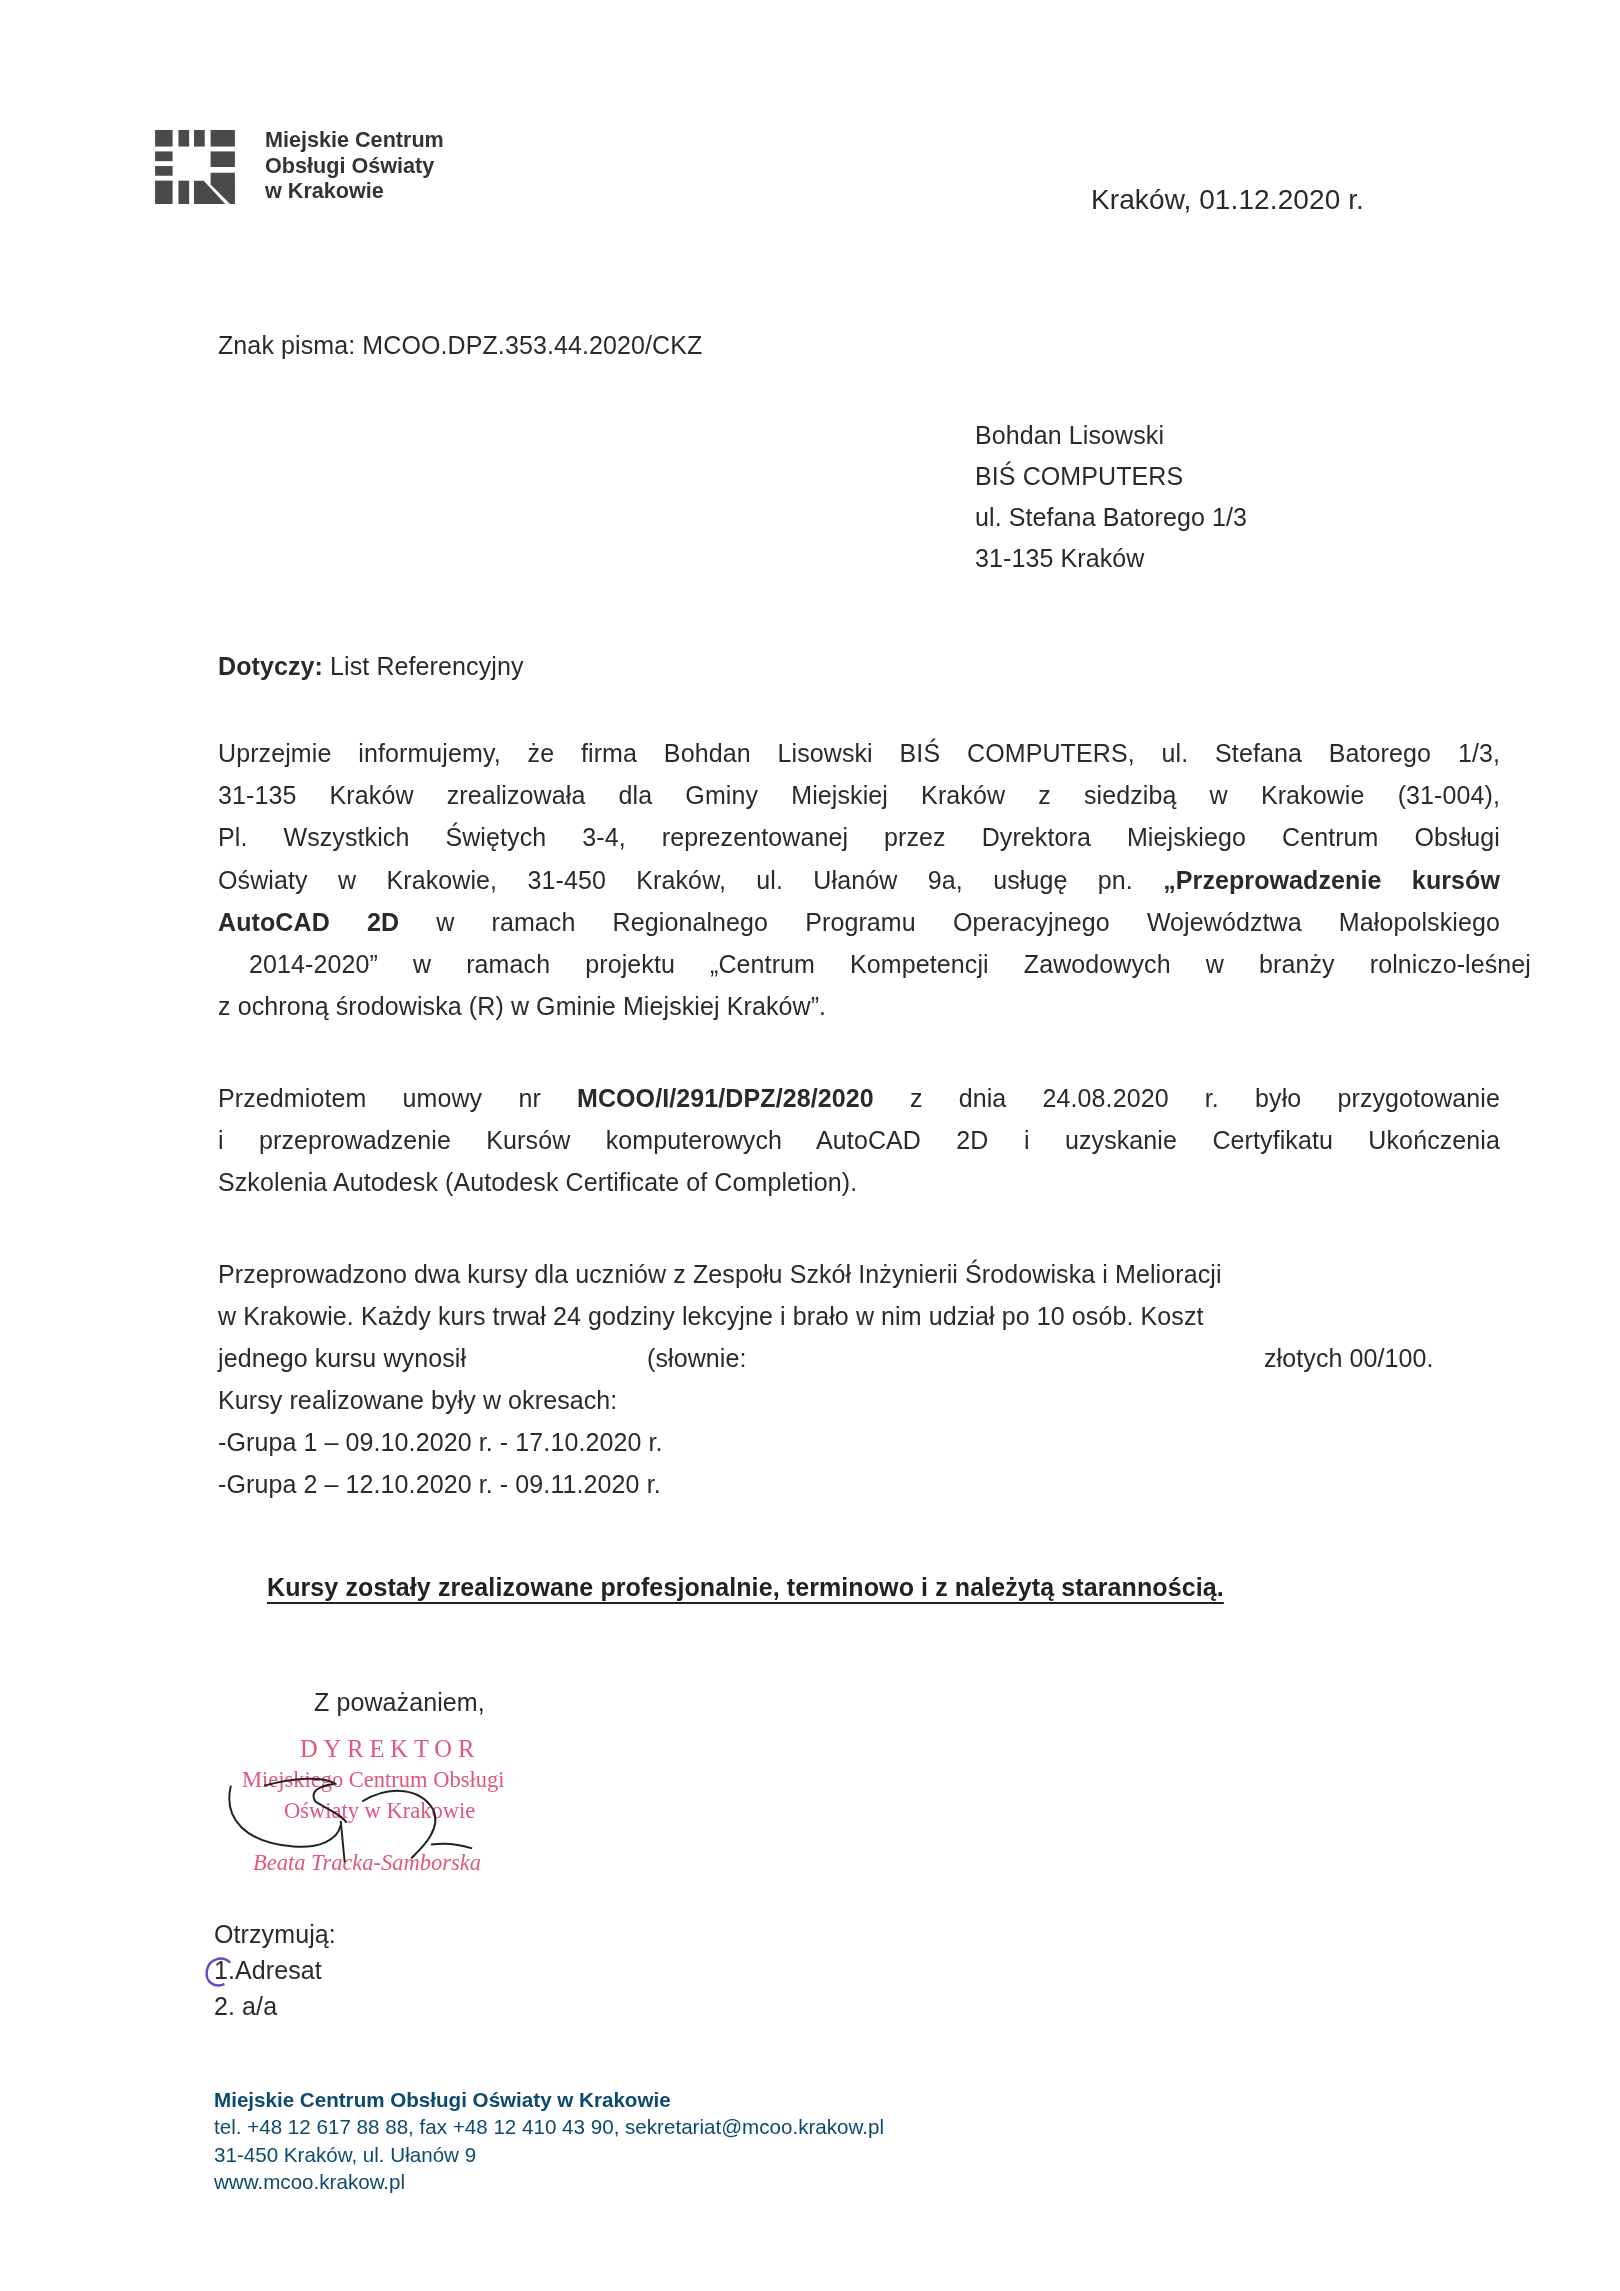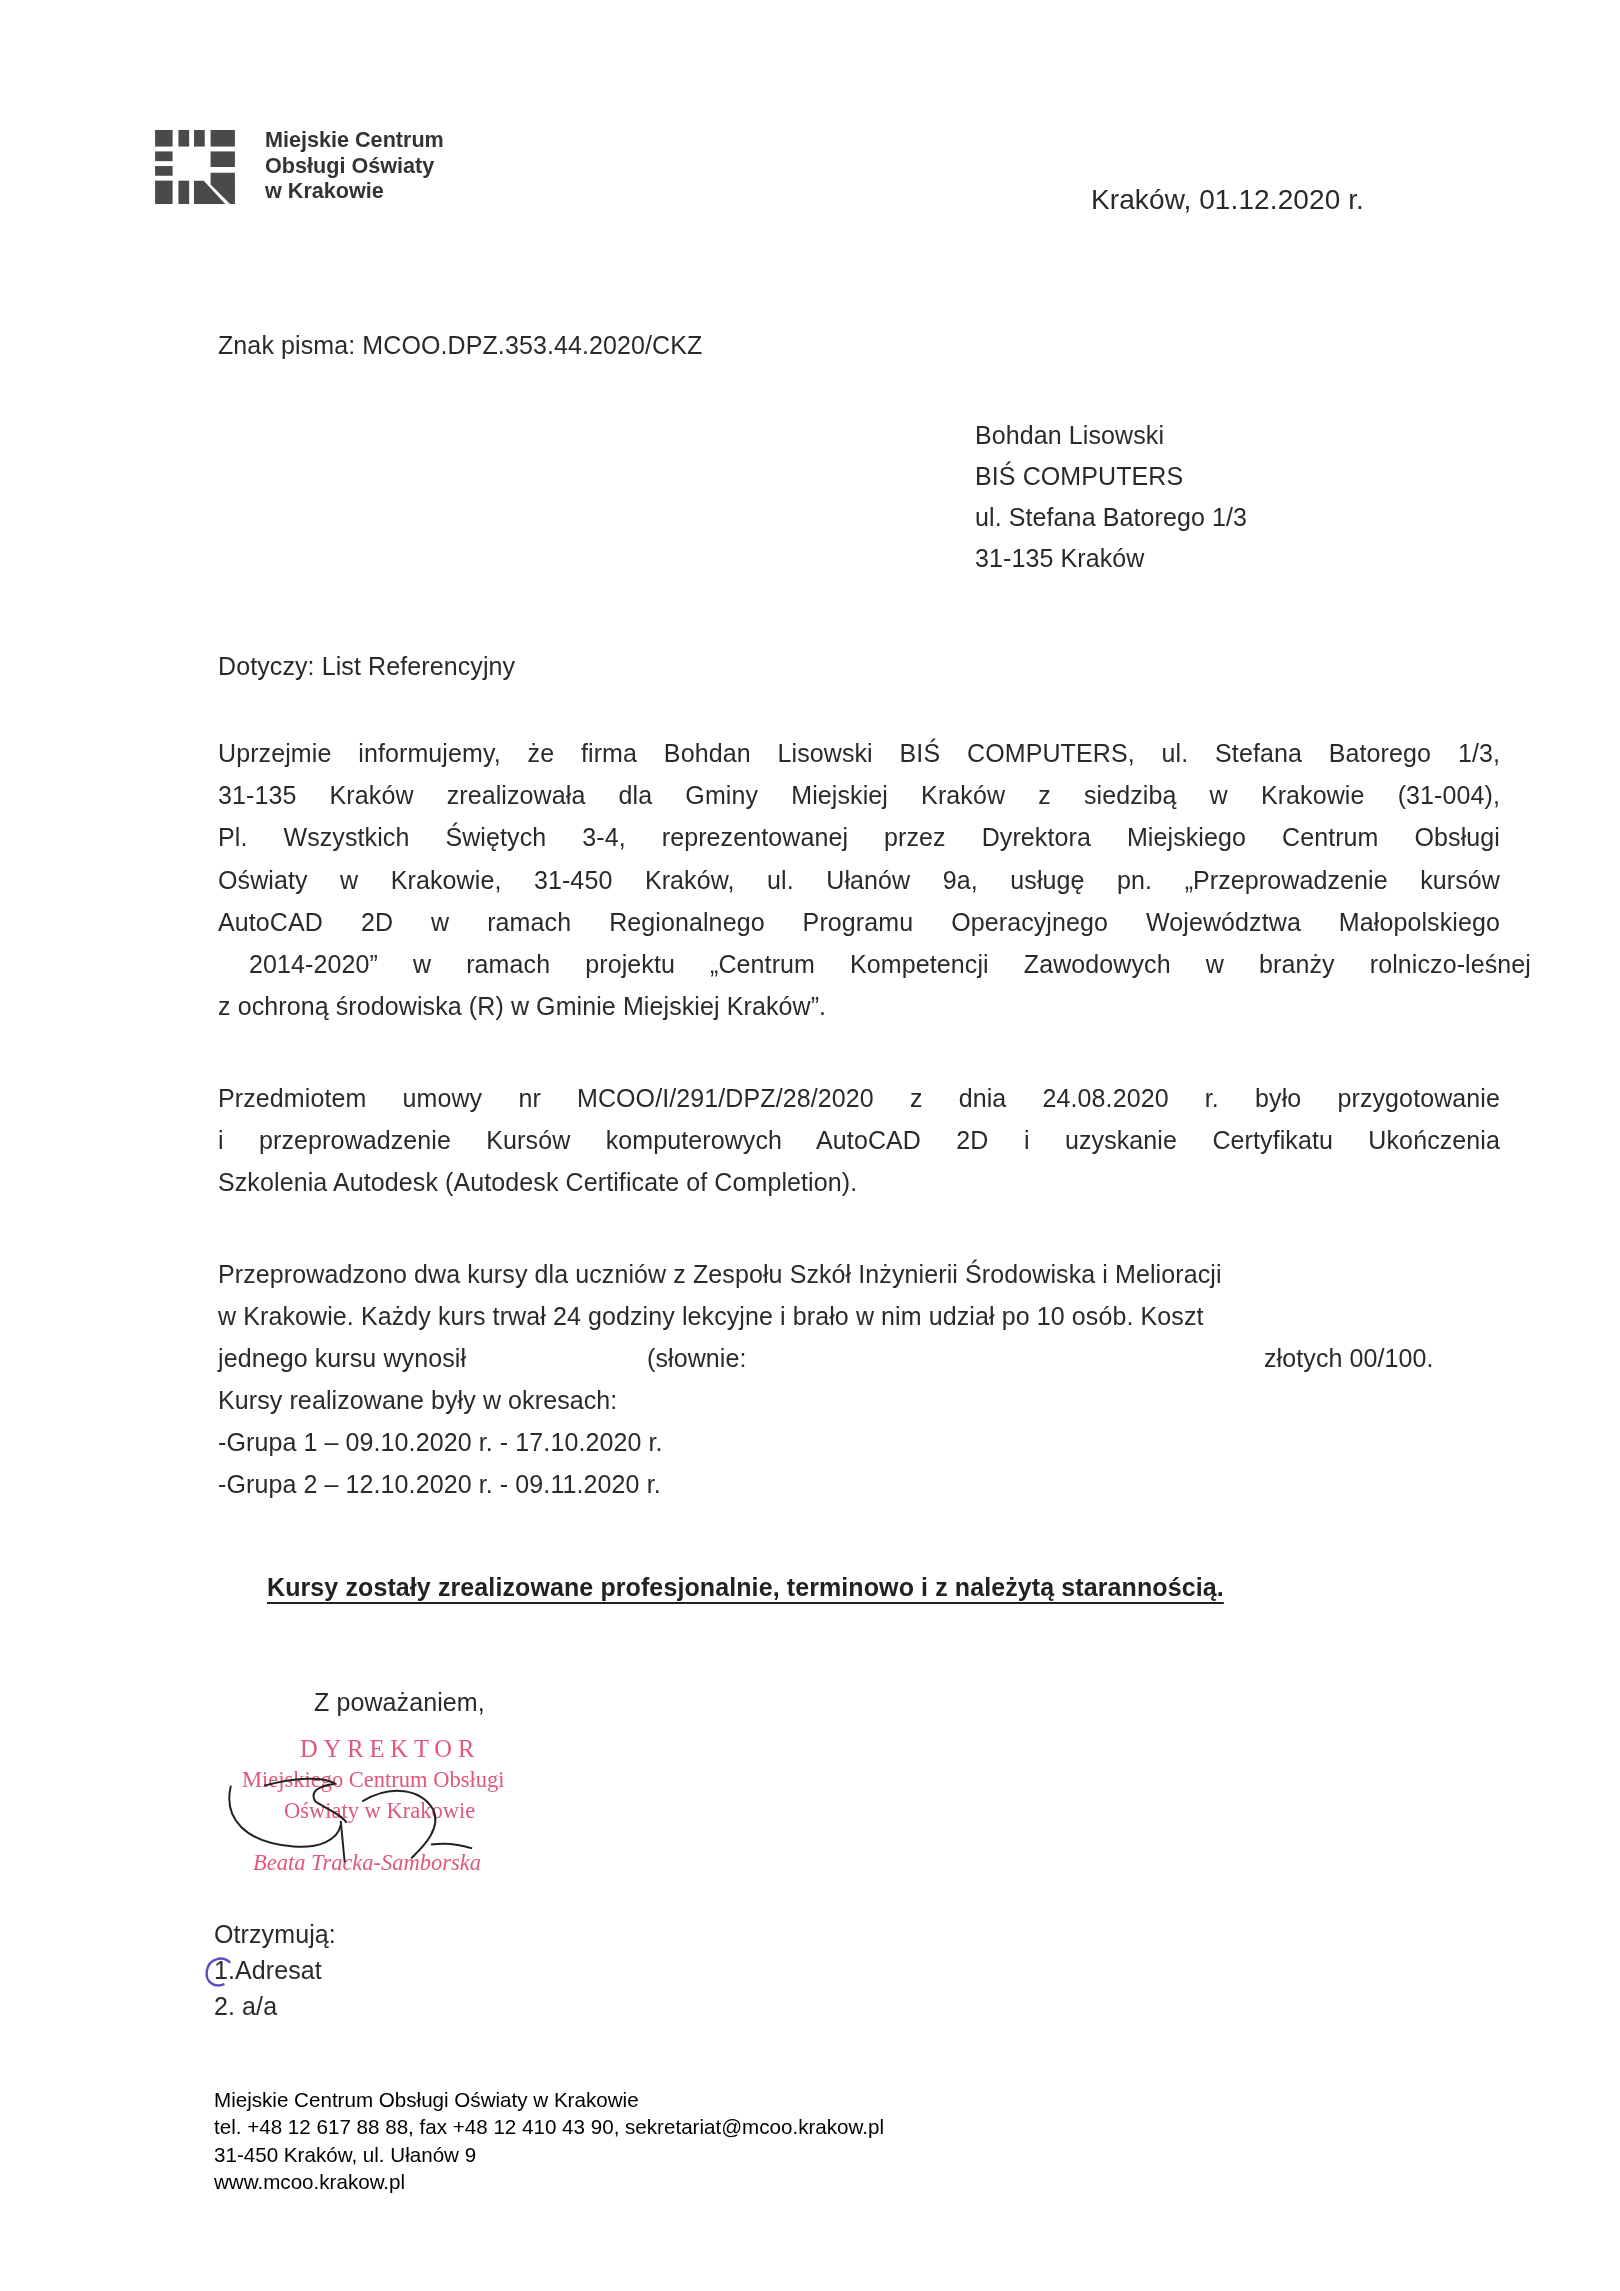--- a/index.html
+++ b/index.html
@@ -1,27 +1,27 @@
 <!DOCTYPE html>
 <html><head>
 <meta charset="utf-8">
 <style>
   html, body { margin:0; padding:0; background:#ffffff; }
   body { width:1620px; height:2292px; position:relative; overflow:hidden;
          font-family:"Liberation Sans", "DejaVu Sans", sans-serif; color:#2a2a2a; }
   .abs { position:absolute; white-space:nowrap; }
   .t26 { font-size:25px; line-height:33px; letter-spacing:0.1px; }
-  .b { font-weight:normal; }
+  .b { font-weight:bold; }
   .logo { position:absolute; left:155px; top:130px; width:80px; height:74px; }
   .logo-text { position:absolute; left:265px; top:127px; font-size:21.6px; line-height:25.5px; font-weight:bold; color:#333; }
   .logo-text div { white-space:nowrap; }
   .just { position:absolute; left:218px; width:1282px; text-align:justify; text-align-last:justify; white-space:nowrap; }
   .uline { text-decoration:underline; text-underline-offset:5.9px; text-decoration-thickness:2px; font-weight:bold; color:#222; }
   .stamp { position:absolute; font-family:"Liberation Serif", "DejaVu Serif", serif; color:#e0577a; white-space:nowrap; }
-  .footer { position:absolute; left:214px; top:2086px; font-size:20.6px; line-height:27.4px; color:#000000; }
+  .footer { position:absolute; left:214px; top:2086px; font-size:20.6px; line-height:27.4px; color:#0c4a6e; }
   .footer div { white-space:nowrap; }
 </style>
 </head>
 <body>
 
 <svg class="logo" viewBox="0 0 82 76">
   <g fill="#4a4a4a">
     <rect x="0" y="0" width="18" height="17"></rect>
     <rect x="24" y="0" width="11" height="17"></rect>
     <rect x="40" y="0" width="11" height="17"></rect>

